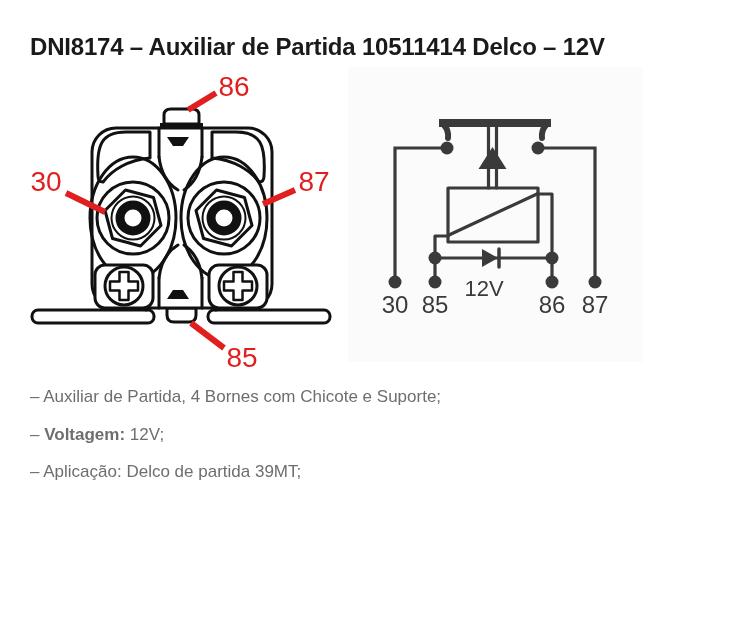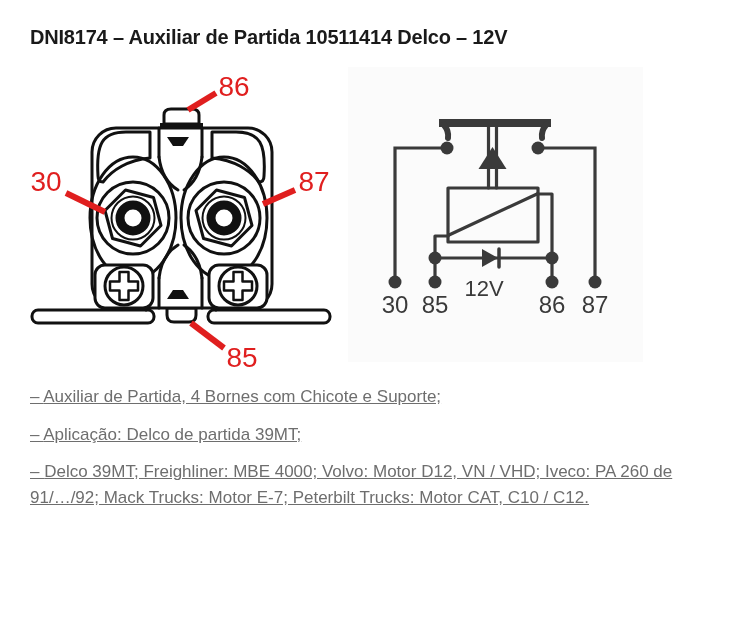--- a/index.html
+++ b/index.html
@@ -4,31 +4,31 @@
 <style>
   * { margin: 0; padding: 0; box-sizing: border-box; }
   html, body { background: #ffffff; }
   body {
     width: 744px; height: 641px;
     position: relative;
     font-family: "Liberation Sans", sans-serif;
     overflow: hidden;
   }
   .page-title {
-    position: absolute; left: 30px; top: 26px;
-    font-size: 20px; font-weight: 700; color: #1a1a1a;
+    position: absolute; left: 30px; top: 33px;
+    font-size: 24px; font-weight: 700; color: #1a1a1a;
     letter-spacing: -0.2px; white-space: nowrap;
   }
   .relay-svg { position: absolute; left: 10px; top: 60px; }
   .schematic-svg { position: absolute; left: 345px; top: 65px; }
   .specs {
     position: absolute; left: 30px; top: 384px; width: 692px;
     font-size: 17px; line-height: 26px; color: #6e6e6e;
   }
-  .spec-item { margin-bottom: 11.5px; text-decoration: underline; }
+  .spec-item { margin-bottom: 11.5px; }
   .spec-bold { font-weight: 700; }
   svg text { font-family: "Liberation Sans", sans-serif; }
 </style>
 </head>
 <body>
 
 <h1 class="page-title">DNI8174 – Auxiliar de Partida 10511414 Delco – 12V</h1>
 
 <svg class="relay-svg" width="340" height="320" viewBox="0 0 340 320">
   <g stroke="#111111" stroke-width="3" fill="#ffffff" stroke-linejoin="round" stroke-linecap="round">
@@ -167,15 +167,15 @@
   <g font-size="24" fill="#3a3a3a" text-anchor="middle">
     <text x="50" y="248">30</text>
     <text x="90" y="248">85</text>
     <text x="207" y="248">86</text>
     <text x="250" y="248">87</text>
   </g>
 </svg>
 
 <div class="specs">
   <div class="spec-item"><span>– </span><span class="spec-bold"></span><span>Auxiliar de Partida, 4 Bornes com Chicote e Suporte;</span></div>
+  <div class="spec-item"><span>– </span><span class="spec-bold">Voltagem:</span><span> 12V;</span></div>
   <div class="spec-item"><span>– </span><span class="spec-bold"></span><span>Aplicação: Delco de partida 39MT;</span></div>
-  <div class="spec-item"><span>– </span><span class="spec-bold"></span><span>Delco 39MT; Freighliner: MBE 4000; Volvo: Motor D12, VN / VHD; Iveco: PA 260 de 91/…/92; Mack Trucks: Motor E-7; Peterbilt Trucks: Motor CAT, C10 / C12.</span></div>
 </div>
 
 </body></html>

